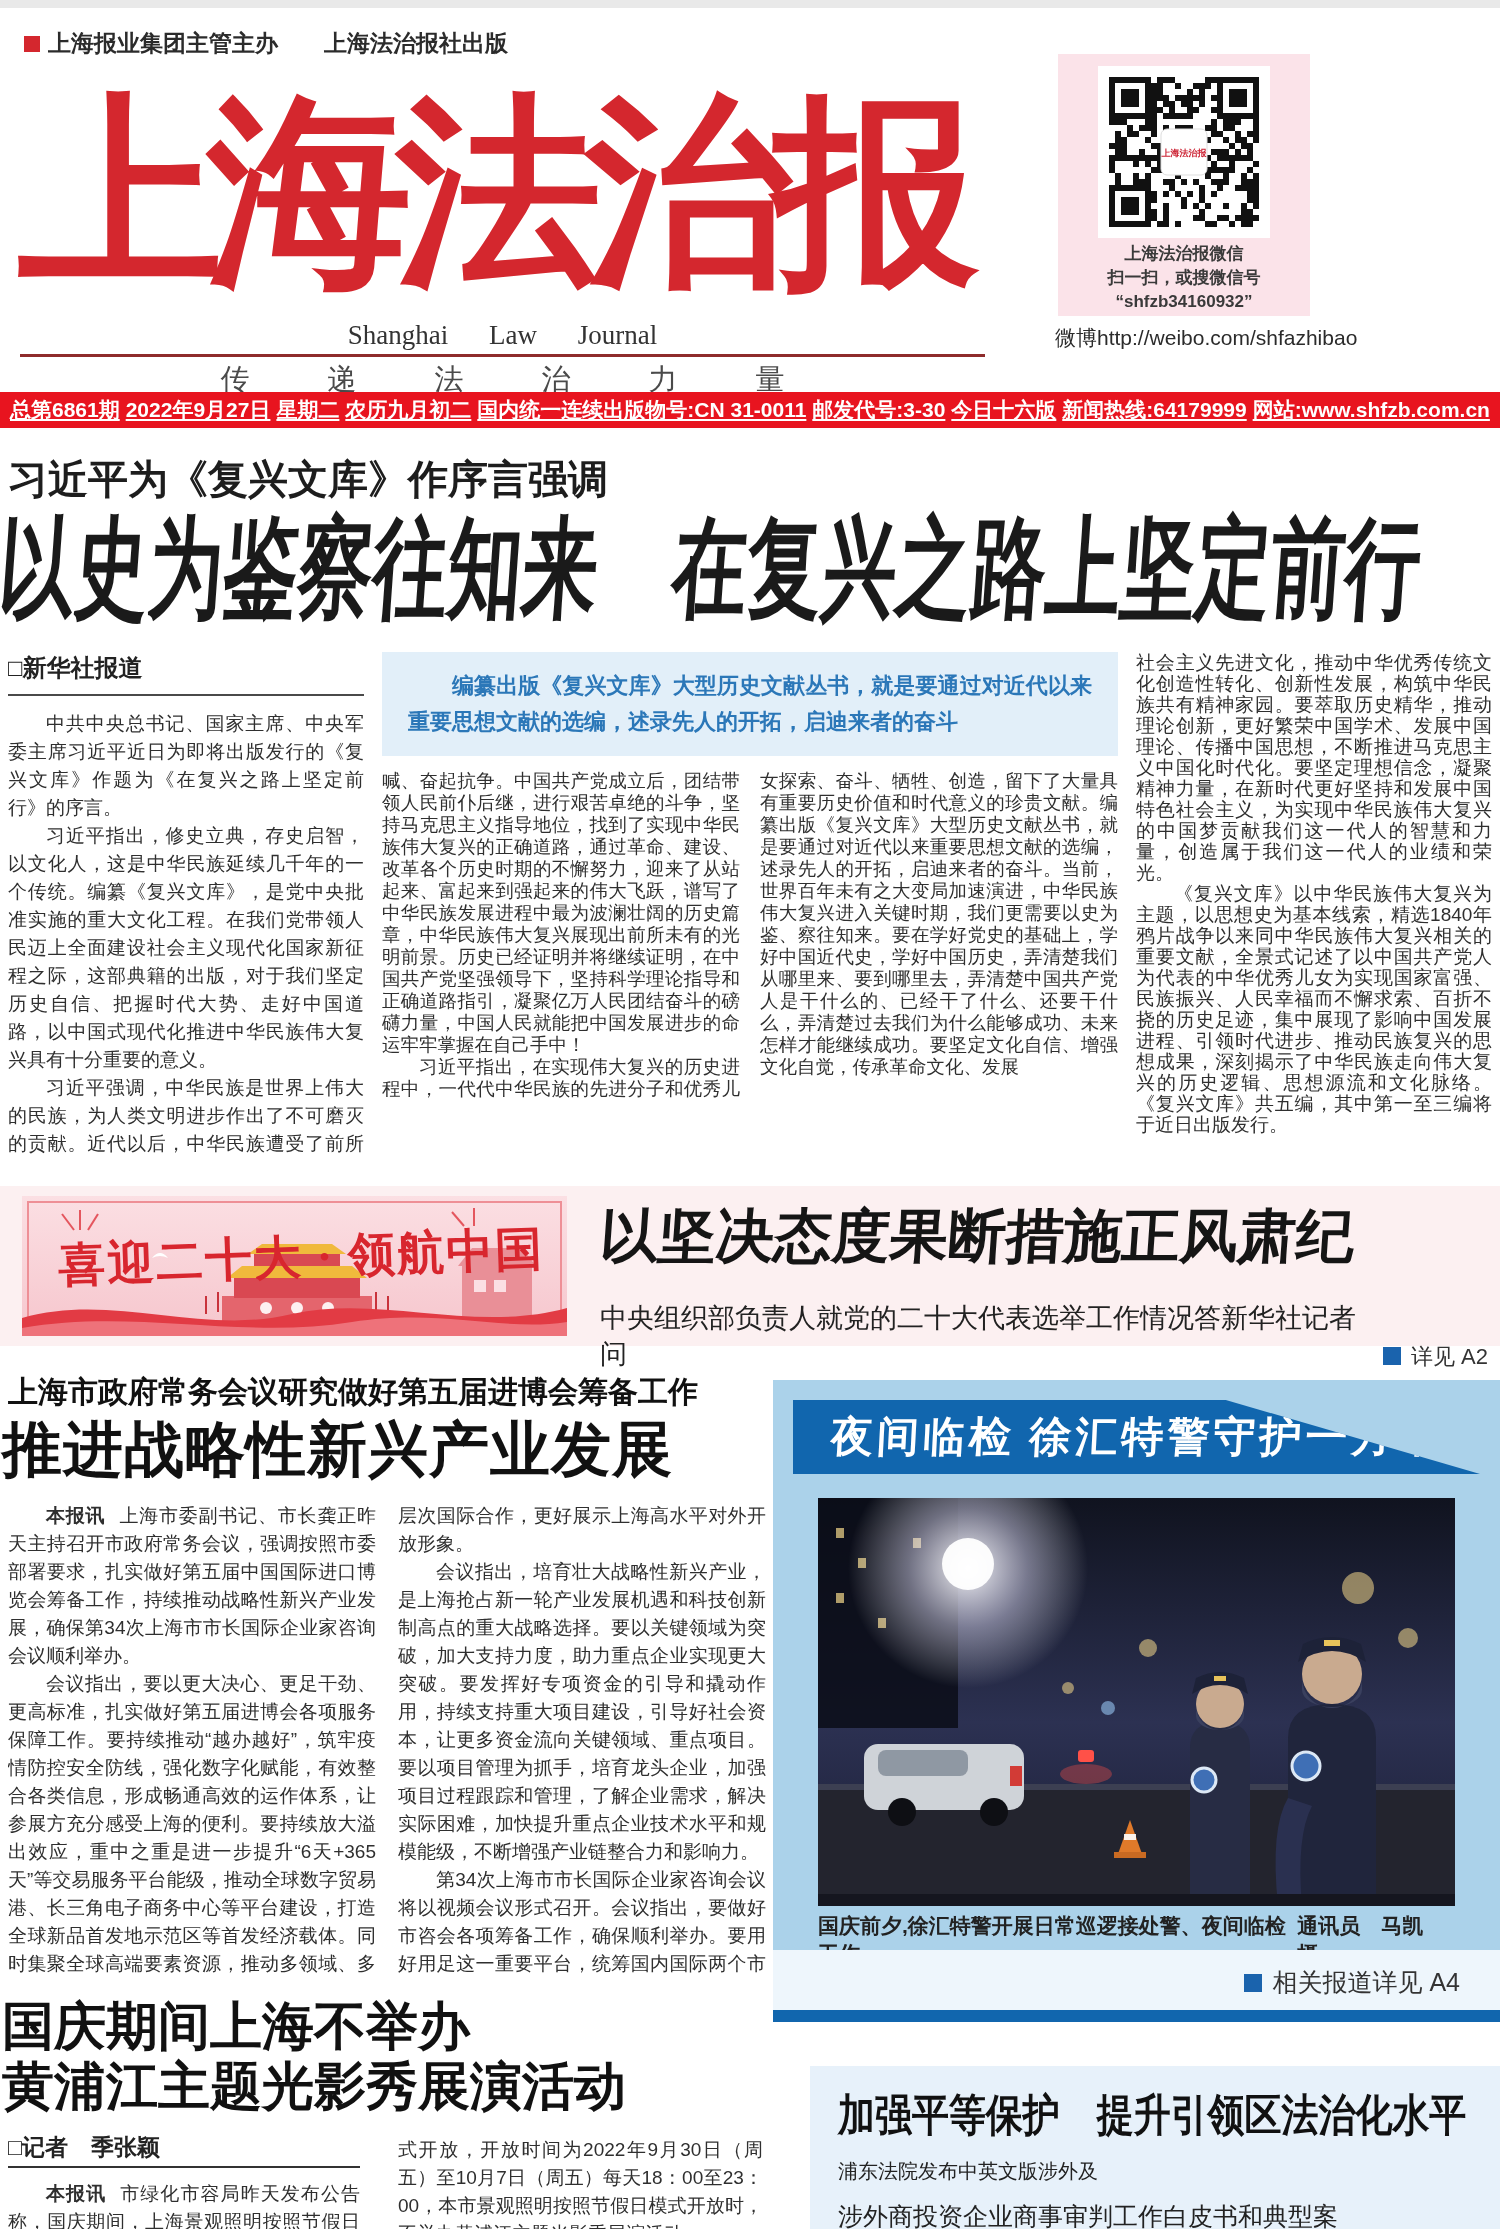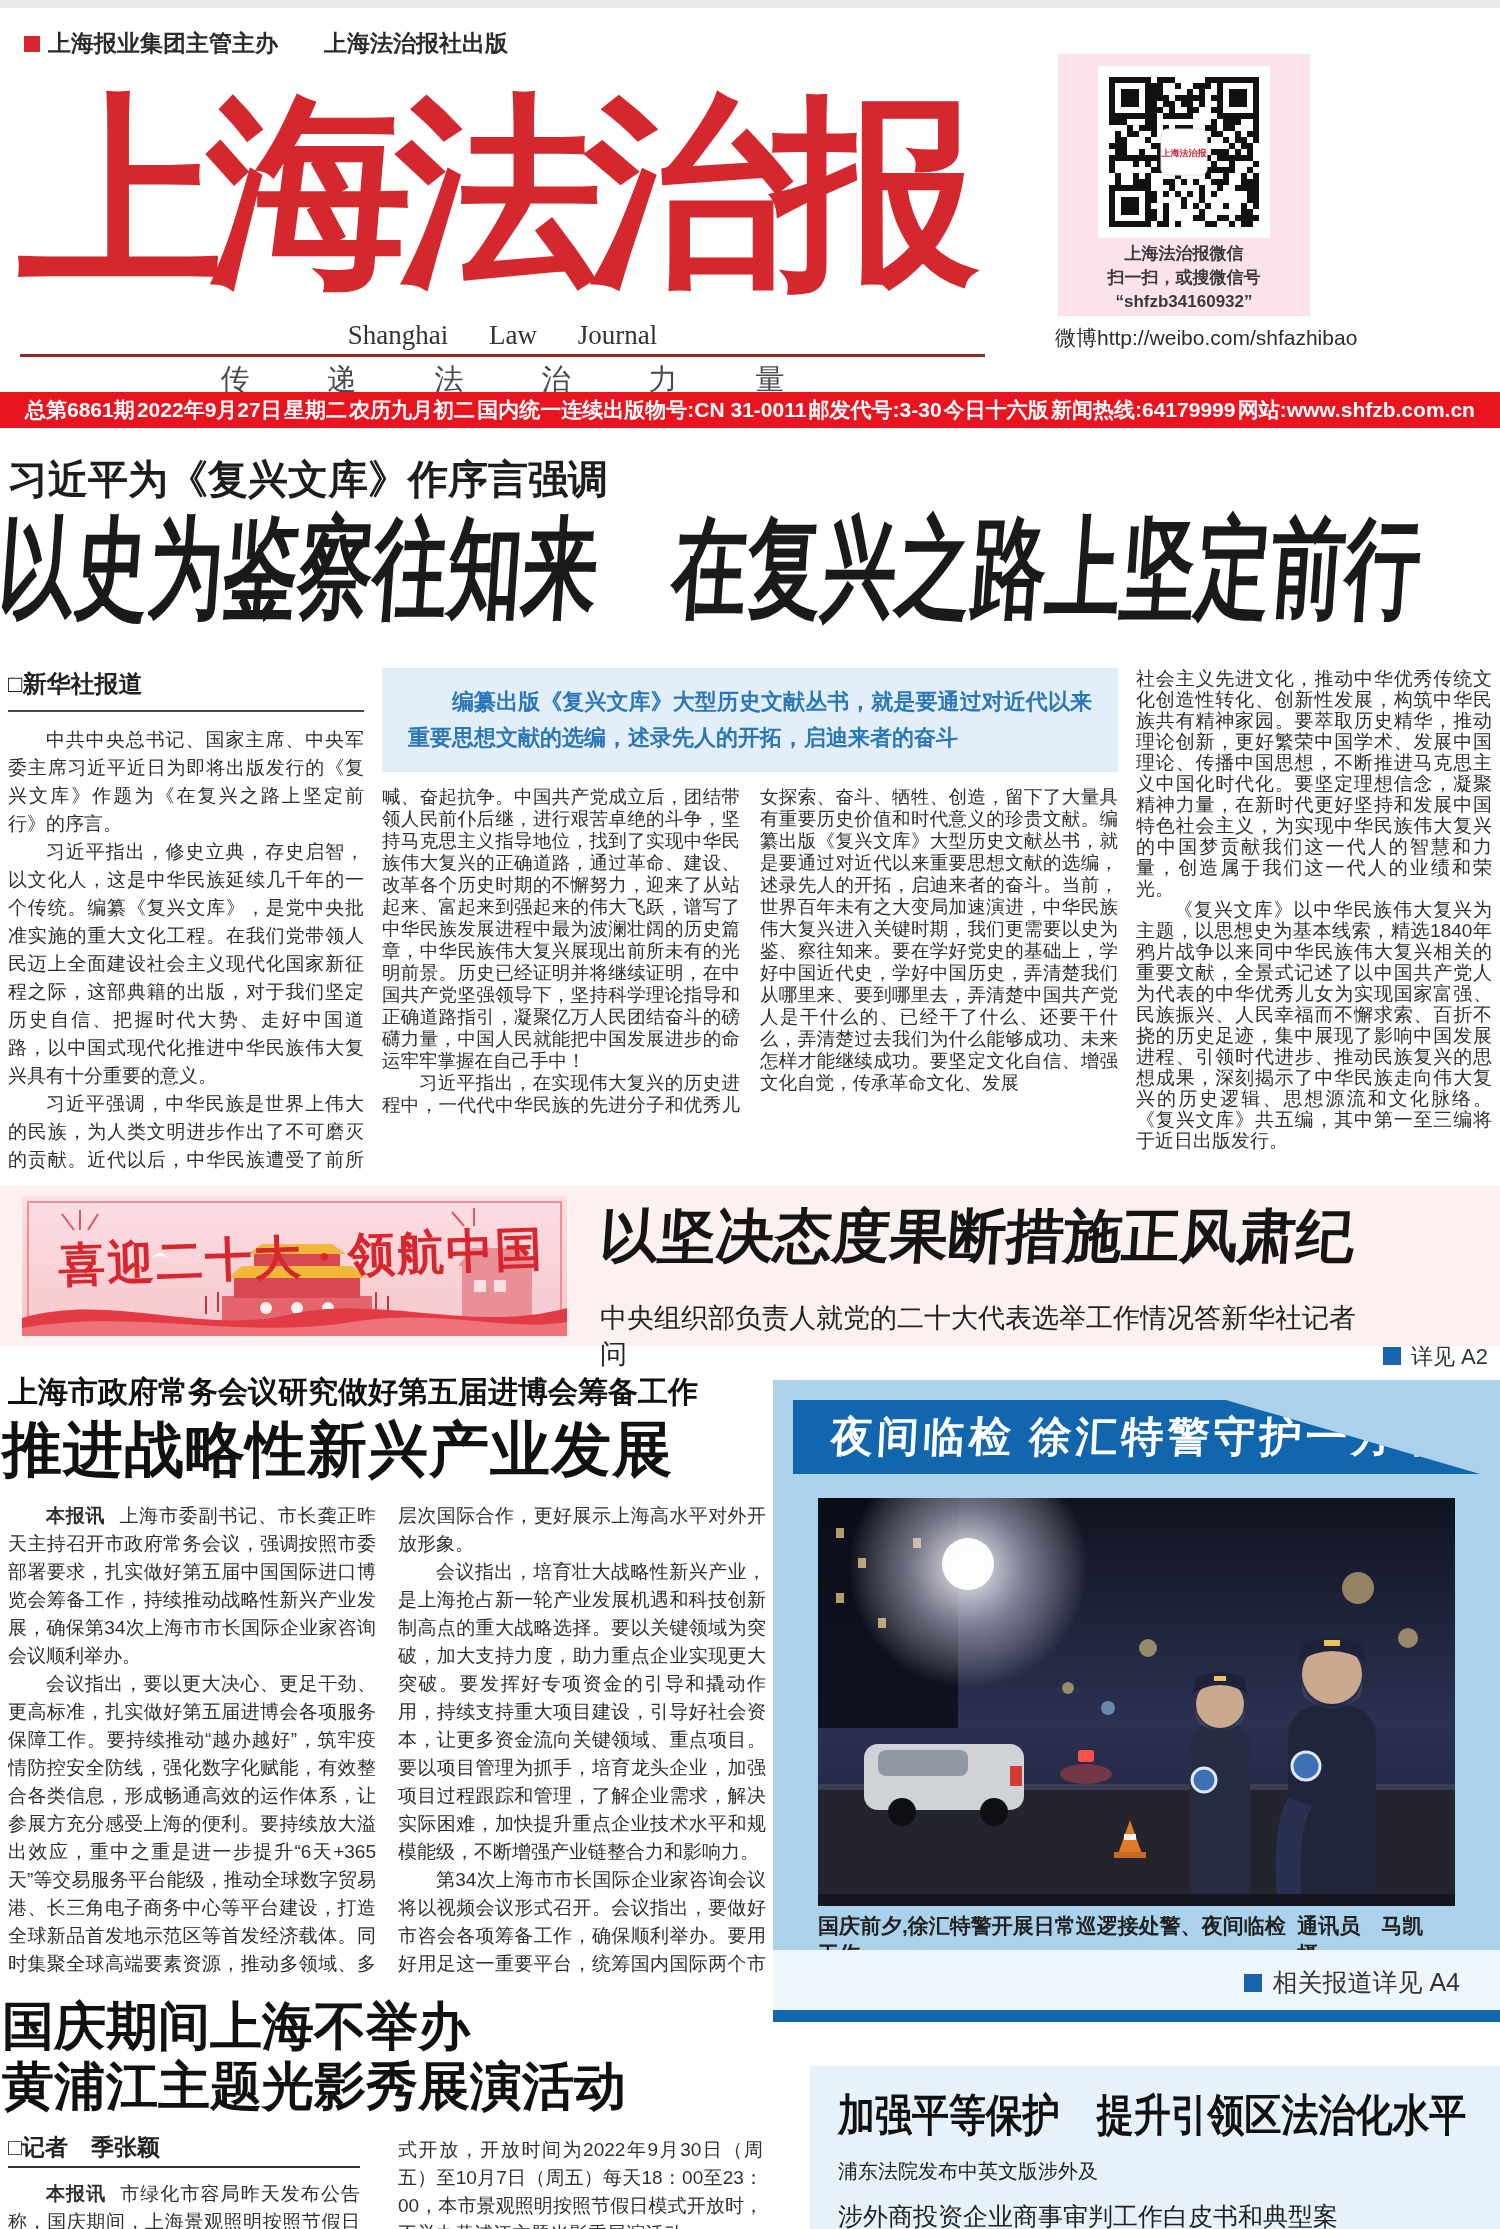--- a/index.html
+++ b/index.html
@@ -15,27 +15,27 @@
   .journal-en{left:20px;top:312px;width:965px;text-align:center;font-family:"Liberation Serif","DejaVu Serif",serif;
               font-size:27px;color:#333;word-spacing:34px;}
   .mast-rule{left:20px;top:346px;width:965px;height:3px;background:#8e2b2b;}
   .slogan{left:20px;top:352px;width:965px;text-align:center;font-size:29px;color:#4a4a4a;
           letter-spacing:78px;text-indent:78px;}
   .qr-card{left:1058px;top:46px;width:252px;height:262px;background:#fbe3e9;text-align:center;}
   .qr-card svg{margin-top:12px;}
   .qr-line{font-size:17px;font-weight:bold;color:#3a3a3a;line-height:24px;}
   .weibo{left:1055px;top:316px;font-size:21px;color:#2b2b2b;}
   .info-bar{left:0;top:384px;width:1500px;height:36px;background:#e8141f;color:#fff;display:flex;
-            align-items:center;justify-content:space-between;padding:0 25px;box-sizing:border-box;
-            font-size:21px;font-weight:bold;white-space:nowrap;}
+            align-items:center;justify-content:space-between;padding:0 10px;box-sizing:border-box;
+            font-size:21px;font-weight:bold;white-space:nowrap;text-decoration:underline;}
   
   .lead-kicker{left:8px;top:444px;font-size:40px;font-weight:800;color:#1d1d1d;text-align:right;}
   .lead-headline{left:4px;top:496px;font-size:110px;font-weight:900;color:#1a1a1a;white-space:nowrap;
                  transform:scaleX(0.68) skewX(-6deg);transform-origin:left top;line-height:128px;}
-  .bodygrid{left:8px;top:660px;width:1484px;height:505px;display:grid;
+  .bodygrid{left:8px;top:644px;width:1484px;height:505px;display:grid;
             grid-template-columns:356px 736px 356px;gap:18px;overflow:hidden;}
   .byline{font-size:24px;font-weight:bold;color:#222;padding-bottom:10px;border-bottom:2px solid #4a4a4a;margin-bottom:14px;}
   .bt{font-size:19px;line-height:28px;text-align:justify;color:#2f2f2f;margin:0;}
   .ind{text-indent:2em;}
   .quote-box{background:#e2eff9;color:#2b77b8;font-size:22px;font-weight:bold;line-height:36px;
              padding:16px 26px;text-indent:2em;text-align:justify;margin-bottom:14px;}
   .flow2{column-count:2;column-gap:20px;height:385px;overflow:hidden;}
   .flow2 p{font-size:18.5px;line-height:22px;}
   .col4 p{line-height:21px;}
   

